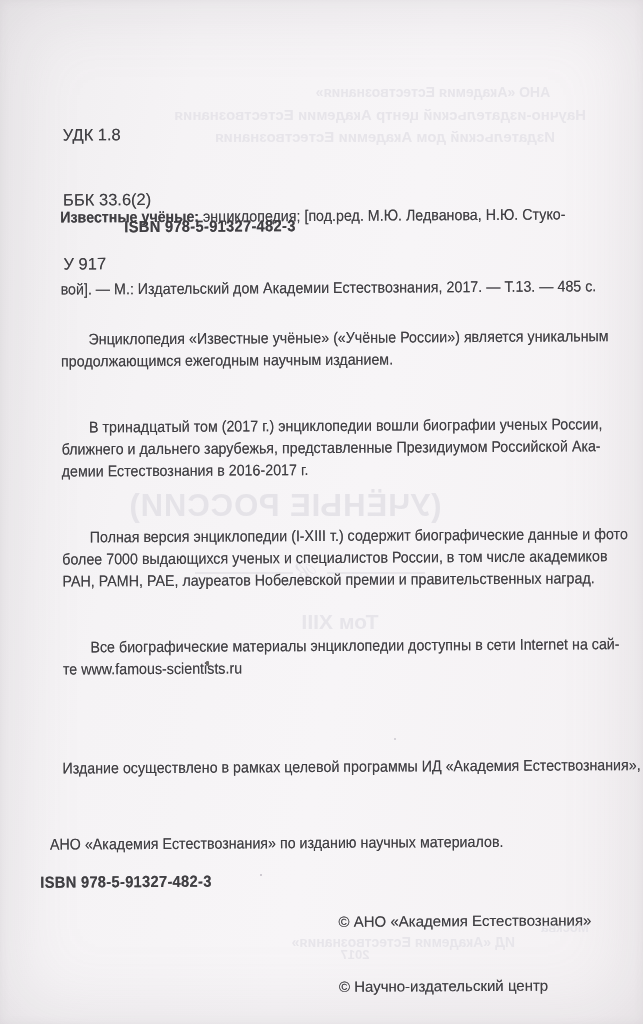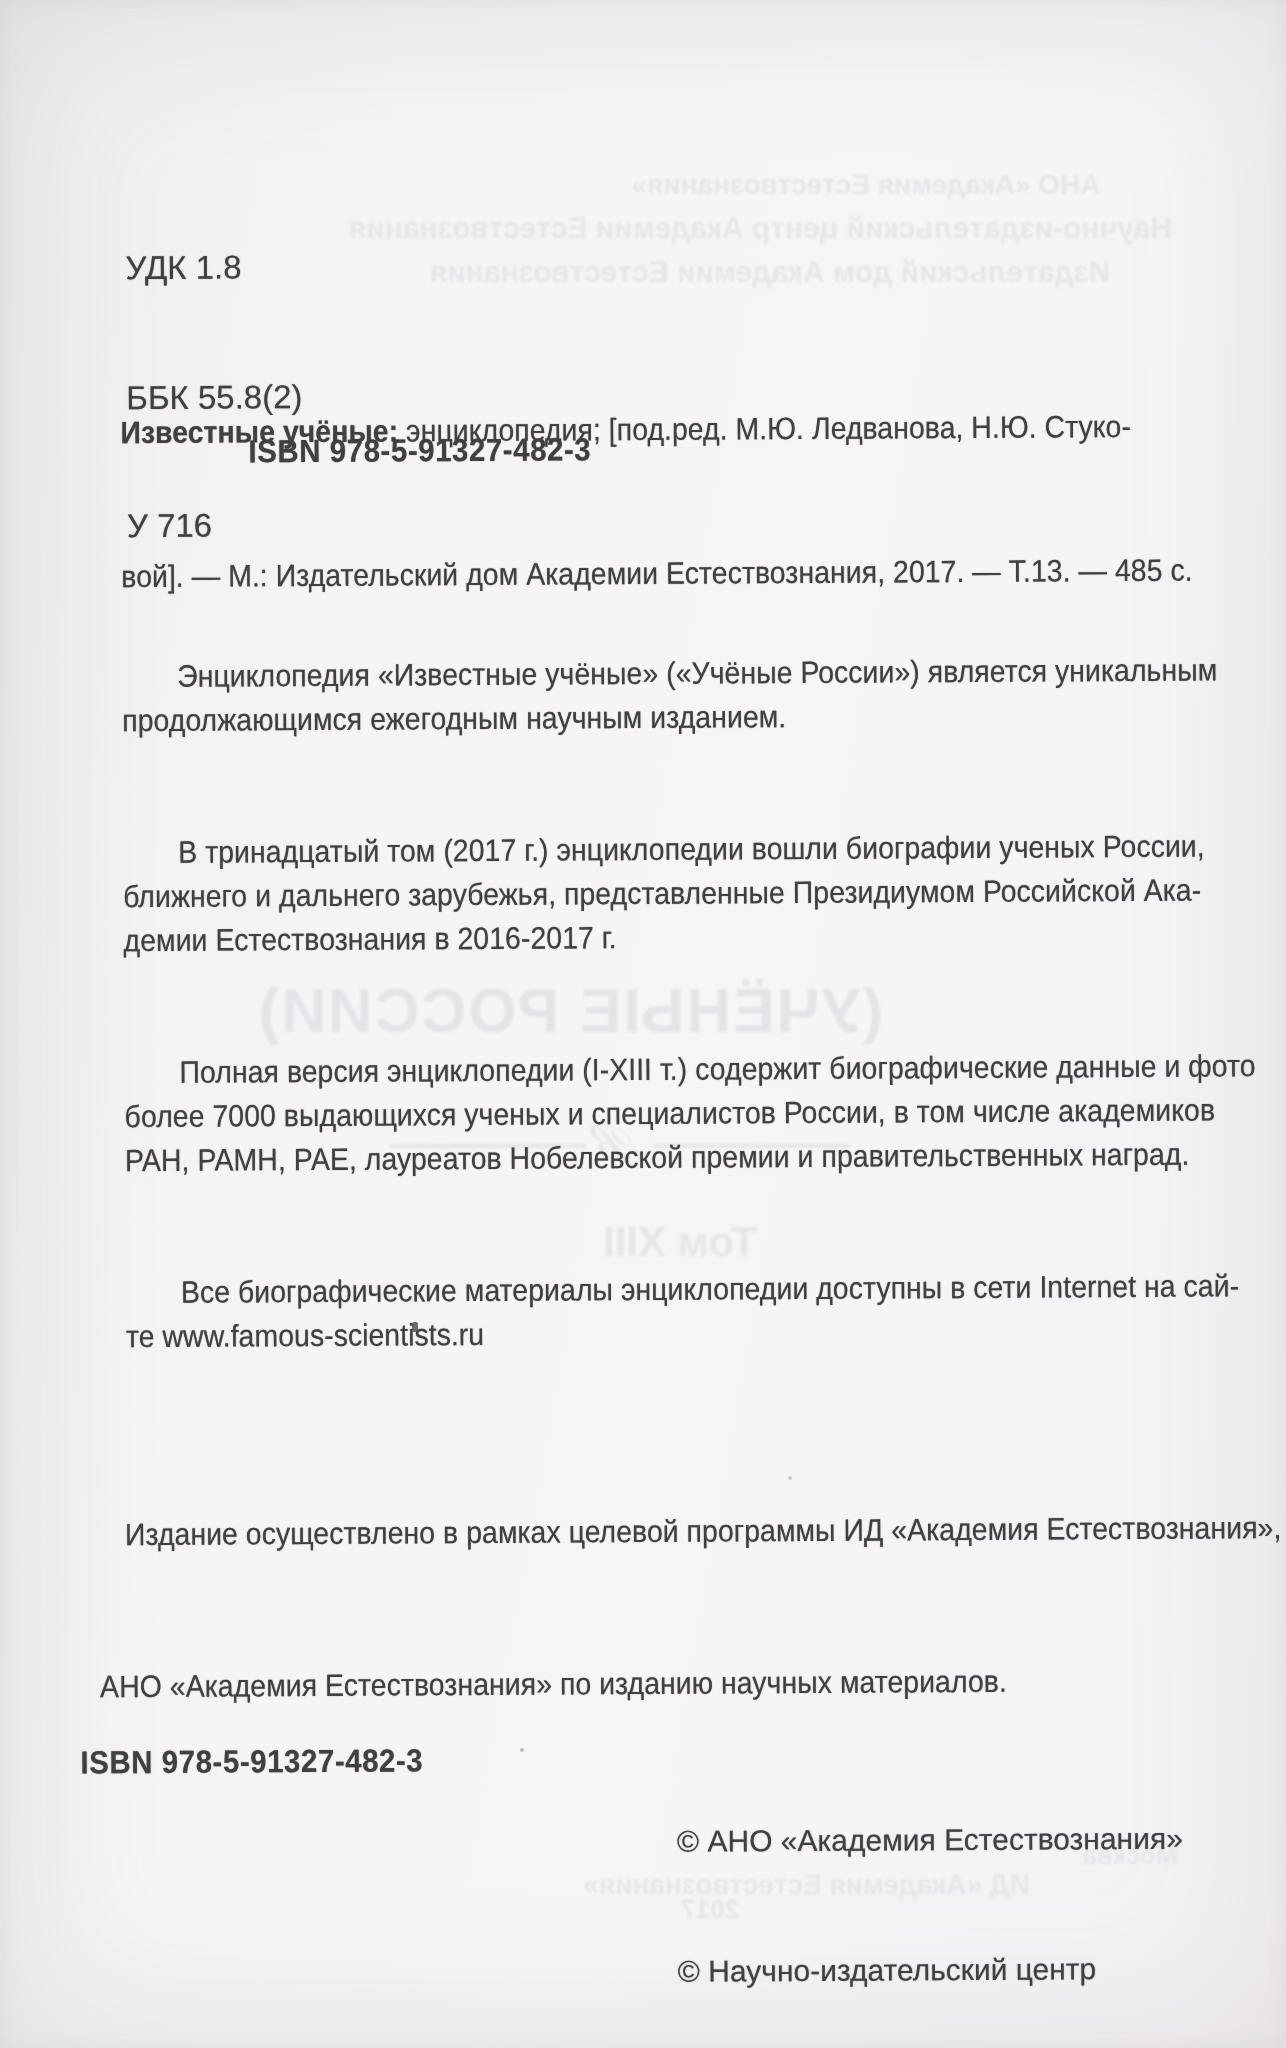--- a/index.html
+++ b/index.html
@@ -71,22 +71,22 @@
   <div class="bleed bmid-vol">Том XIII</div>
 
   <div class="bleed bb1">Москва</div>
   <div class="bleed bb2">ИД «Академия Естествознания»</div>
   <div class="bleed bb3">2017</div>
 
   <div class="content">
 
     <div class="blk classification">
       <div>УДК 1.8</div>
-      <div>ББК 55.8(2)</div>
-      <div>У 716</div>
+      <div>ББК 33.6(2)</div>
+      <div>У 917</div>
     </div>
 
     <div class="blk biblio squeeze">
       <div><span class="bold">Известные учёные:</span><span> энциклопедия; [под.ред. М.Ю. Ледванова, Н.Ю. Стуко-</span></div>
       <div>вой]. — М.: Издательский дом Академии Естествознания, 2017. — Т.13. — 485 с.</div>
     </div>
 
     <div class="blk isbn-top squeeze">ISBN 978-5-91327-482-3</div>
 
     <div class="blk annotation squeeze">

